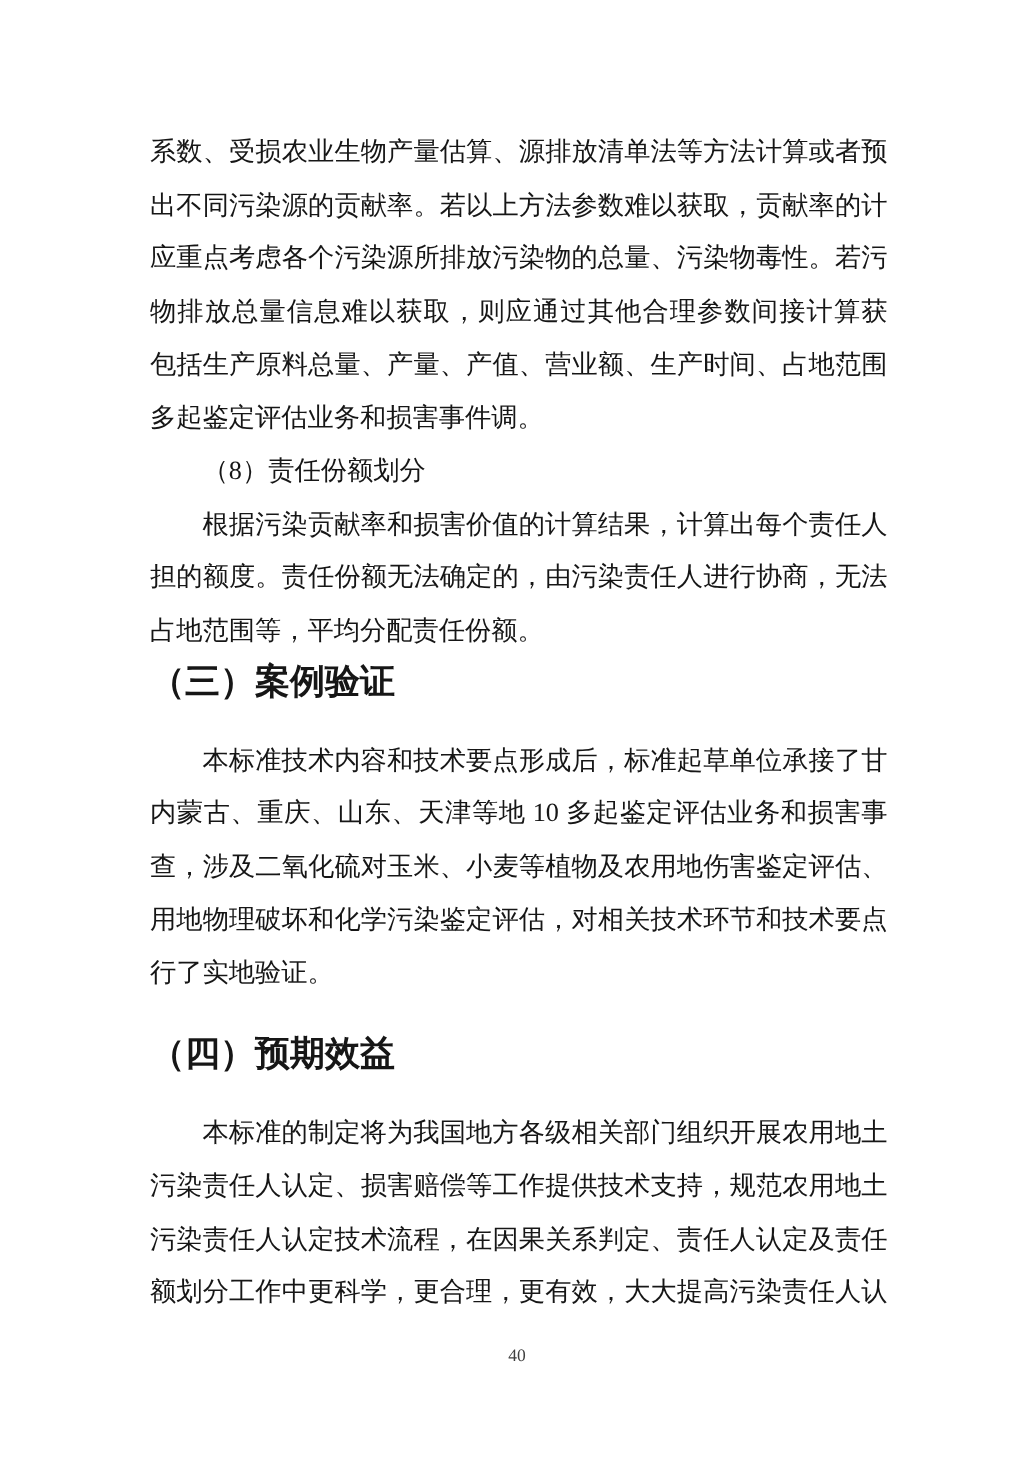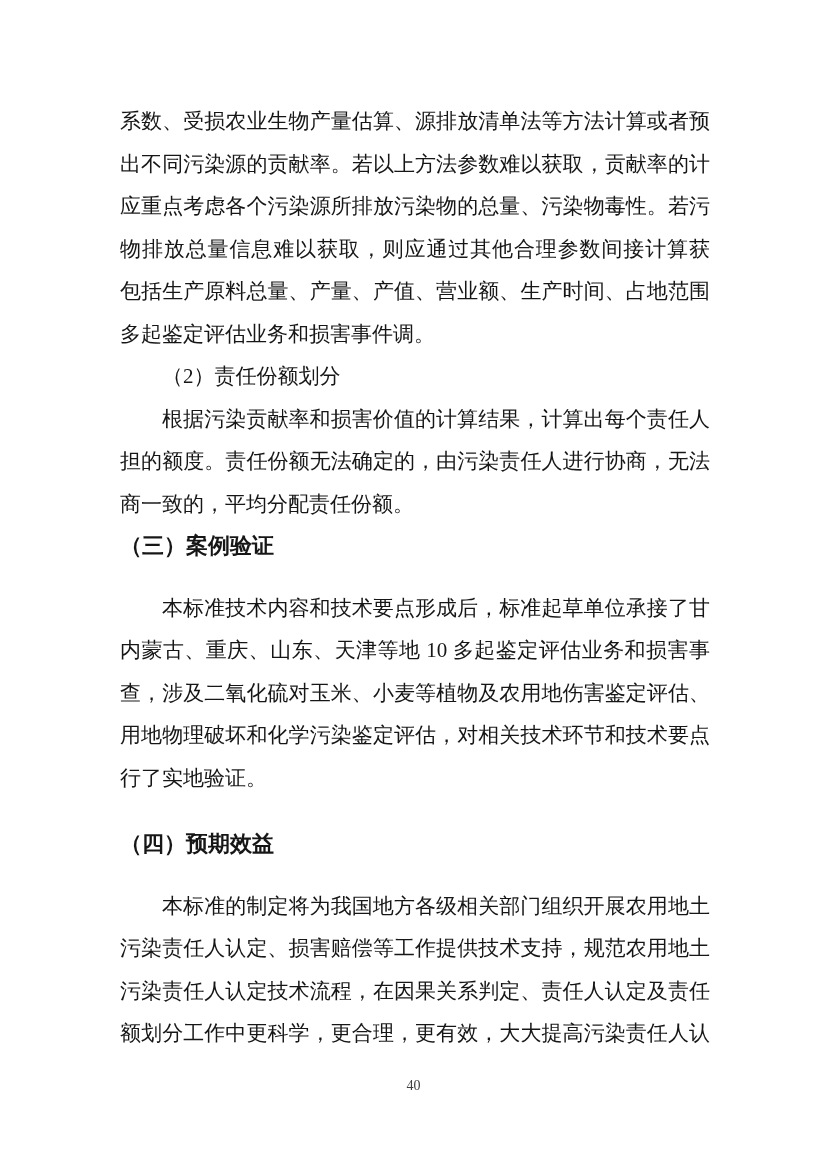--- a/index.html
+++ b/index.html
@@ -30,21 +30,21 @@
     overflow: hidden;
     text-align: left;
   }
   
   .j {
     text-align: justify;
     text-align-last: justify;
   }
   .indent { text-indent: 42px; }
   .heading {
-    font-size: 22px;
+    font-size: 28px;
     font-weight: bold;
     line-height: 42.5px;
     height: 42.5px;
     margin: 0 0 19px 0;
   }
   .heading.h4 { margin-top: 24px; }
   .footer {
     position: absolute;
     left: 0;
     right: 0;
@@ -64,27 +64,27 @@
     <div class="para">
       <div class="line j">系数、受损农业生物产量估算、源排放清单法等方法计算或者预测</div>
       <div class="line j">出不同污染源的贡献率。若以上方法参数难以获取，贡献率的计算</div>
       <div class="line j">应重点考虑各个污染源所排放污染物的总量、污染物毒性。若污染</div>
       <div class="line j">物排放总量信息难以获取，则应通过其他合理参数间接计算获得，</div>
       <div class="line j">包括生产原料总量、产量、产值、营业额、生产时间、占地范围等</div>
       <div class="line">多起鉴定评估业务和损害事件调。</div>
     </div>
 
     <div class="para">
-      <div class="line indent">（2）责任份额划分</div>
+      <div class="line indent">（8）责任份额划分</div>
     </div>
 
     <div class="para">
       <div class="line j indent">根据污染贡献率和损害价值的计算结果，计算出每个责任人承</div>
       <div class="line j">担的额度。责任份额无法确定的，由污染责任人进行协商，无法协</div>
-      <div class="line">商一致的，平均分配责任份额。</div>
+      <div class="line">占地范围等，平均分配责任份额。</div>
     </div>
 
     <div class="heading h3">（三）案例验证</div>
 
     <div class="para">
       <div class="line j indent">本标准技术内容和技术要点形成后，标准起草单位承接了甘肃、</div>
       <div class="line j">内蒙古、重庆、山东、天津等地 10 多起鉴定评估业务和损害事件调</div>
       <div class="line j">查，涉及二氧化硫对玉米、小麦等植物及农用地伤害鉴定评估、农</div>
       <div class="line j">用地物理破坏和化学污染鉴定评估，对相关技术环节和技术要点进</div>
       <div class="line">行了实地验证。</div>

